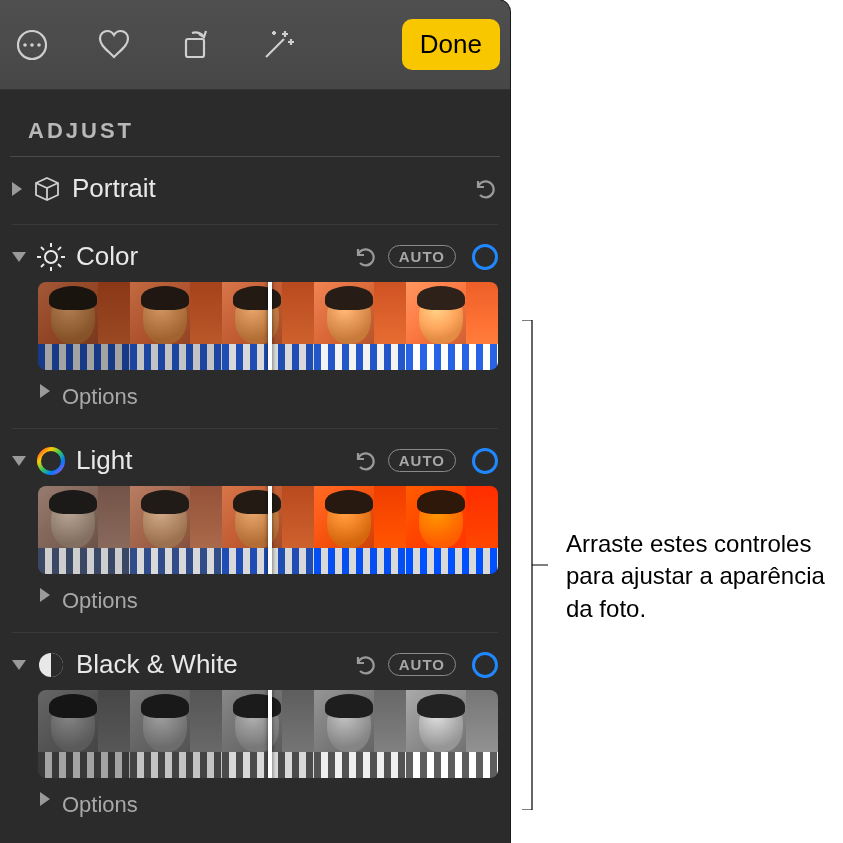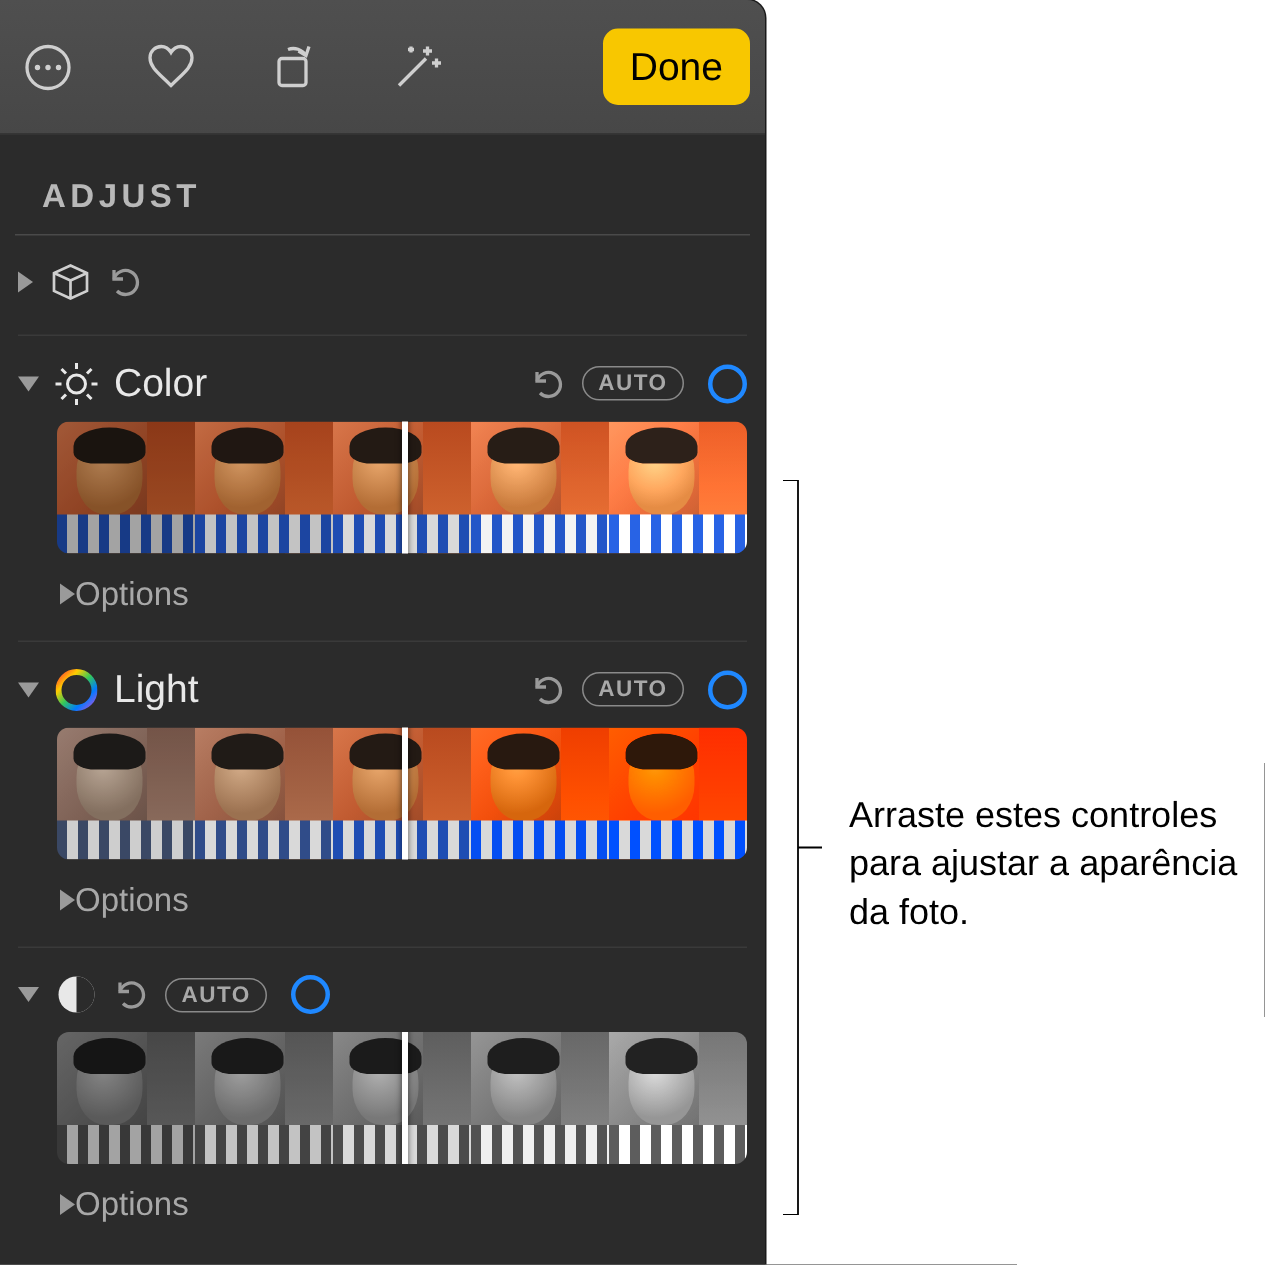--- a/index.html
+++ b/index.html
@@ -115,21 +115,21 @@
     position:absolute;
     top:-6px; bottom:-6px;
     left:50%;
     width:4px;
     background:#fff;
     border-radius:2px;
     box-shadow:0 0 4px rgba(0,0,0,.6);
   }
   .thin-sep { border:none; border-top:1px solid #3a3a3a; margin:10px 0 0 0; }
   .options-row {
-    display:flex; align-items:center; gap:0;
+    display:flex; gap:12px;
     padding:14px 0 8px 28px;
     color:#a8a8a8; font-size:22px;
   }
   
   .tint0{filter:saturate(0.3) brightness(.95);}
   .tint1{filter:saturate(0.6);}
   .tint2{filter:saturate(1);}
   .tint3{filter:saturate(1.6);}
   .tint4{filter:saturate(2.4);}
   
@@ -205,20 +205,21 @@
 
   <div class="adj-block">
     <div class="adj-header">
       <div class="chevron"></div>
       <div class="adj-icon">
         <svg width="28" height="28" viewBox="0 0 28 28" fill="none" stroke="#cfcfcf" stroke-width="1.8">
             <path d="M14 3 L25 8 L25 20 L14 25 L3 20 L3 8 Z"></path>
             <path d="M3 8 L14 13 L25 8 M14 13 L14 25"></path>
           </svg>
       </div>
+      <div class="adj-label">Portrait</div>
       <svg class="undo-icon" viewBox="0 0 24 24">
           <path d="M4 10 A8 8 0 1 1 6 18"></path>
           <path d="M4 4 L4 10 L10 10"></path>
         </svg>
     </div>
     <hr class="thin-sep">
   </div>
 
   <div class="adj-block">
     <div class="adj-header">
@@ -363,20 +364,21 @@
 
   <div class="adj-block">
     <div class="adj-header">
       <div class="chevron open"></div>
       <div class="adj-icon">
         <svg width="28" height="28" viewBox="0 0 28 28">
             <circle cx="14" cy="14" r="12" fill="#e8e8e8"></circle>
             <path d="M14 2 A12 12 0 0 1 14 26 Z" fill="#2b2b2b"></path>
           </svg>
       </div>
+      <div class="adj-label">Black &amp; White</div>
       <svg class="undo-icon" viewBox="0 0 24 24">
           <path d="M4 10 A8 8 0 1 1 6 18"></path>
           <path d="M4 4 L4 10 L10 10"></path>
         </svg>
       <span class="auto-pill">AUTO</span>
       <span class="ring"></span>
     </div>
     <div class="thumb-strip">
       <div class="cell bw0">
           <div class="face"></div>

